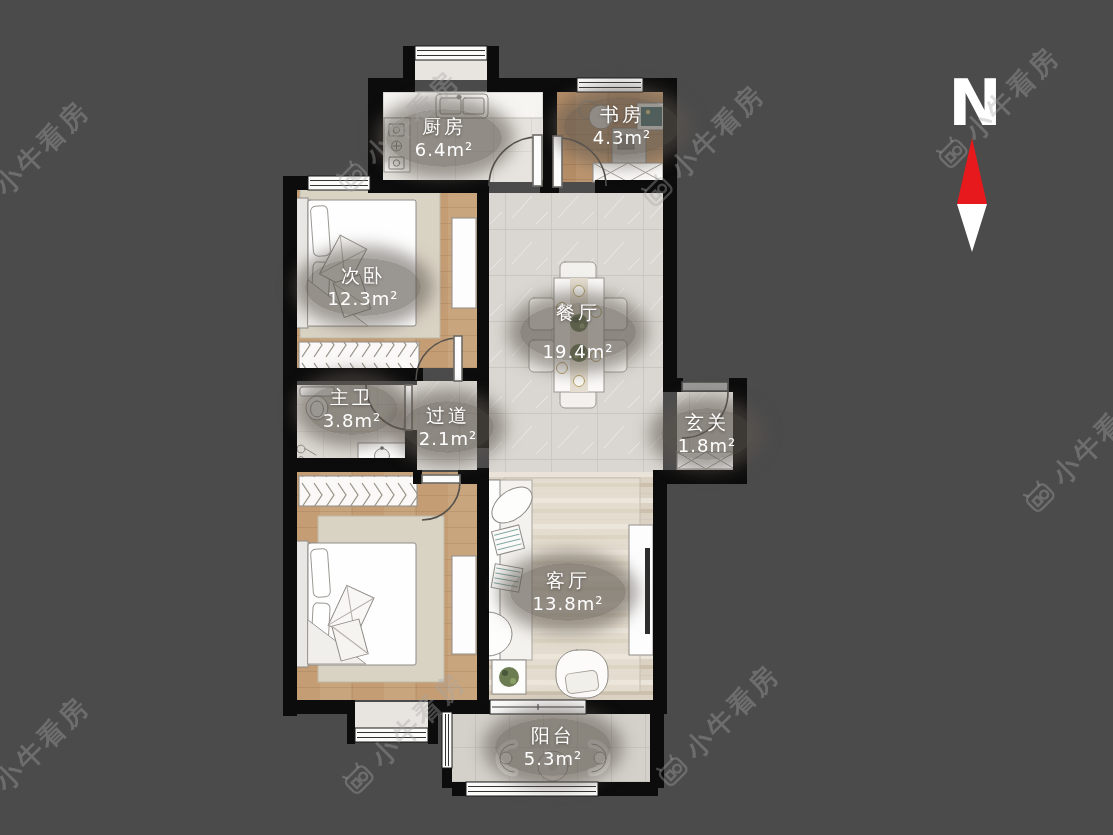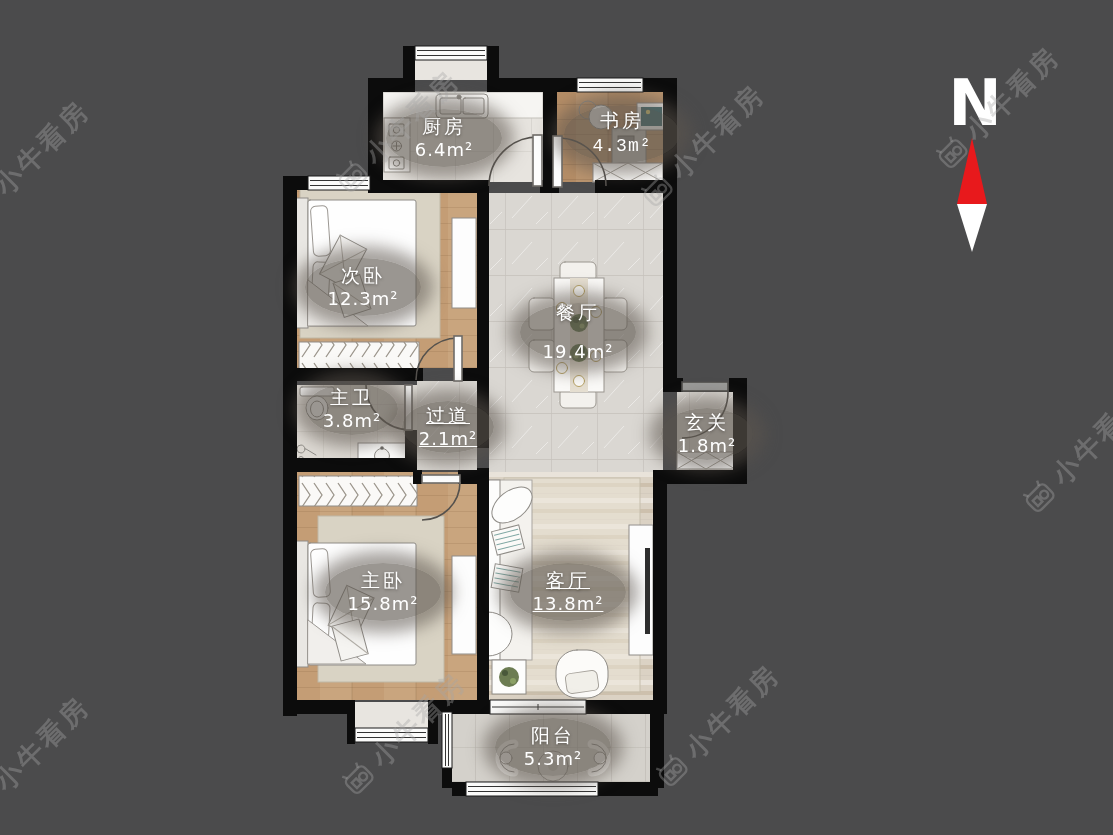--- a/index.html
+++ b/index.html
@@ -360,49 +360,45 @@
   <g>
     <polygon points="972,138 957,204 987,204" fill="#e8191c"></polygon>
     <polygon points="957,204 987,204 972,252" fill="#ffffff"></polygon>
   </g>
 </svg>
 
 <div class="room-label lg" style="left:444px;top:138px;">
   <span class="name">厨房</span>
   <span class="area">6.4m²</span>
 </div>
-<div class="room-label lg" style="left:622px;top:134px;font-family:Liberation Mono, monospace;">
+<div class="room-label lg" style="left:622px;top:126px;">
   <span class="name">书房</span>
   <span class="area">4.3m²</span>
 </div>
 <div class="room-label lg" style="left:363px;top:287px;">
   <span class="name">次卧</span>
   <span class="area">12.3m²</span>
 </div>
 <div class="room-label lg" style="left:578px;top:332px;gap:16px;">
   <span class="name">餐厅</span>
   <span class="area">19.4m²</span>
 </div>
 <div class="room-label sm" style="left:352px;top:409px;">
   <span class="name">主卫</span>
   <span class="area">3.8m²</span>
 </div>
-<div class="room-label sm" style="left:448px;top:427px;text-decoration:underline;">
+<div class="room-label sm" style="left:448px;top:427px;">
   <span class="name">过道</span>
   <span class="area">2.1m²</span>
 </div>
 <div class="room-label sm" style="left:707px;top:434px;">
   <span class="name">玄关</span>
   <span class="area">1.8m²</span>
 </div>
-<div class="room-label lg" style="left:383px;top:592px;">
-  <span class="name">主卧</span>
-  <span class="area">15.8m²</span>
-</div>
-<div class="room-label lg" style="left:568px;top:592px;text-decoration:underline;">
+<div class="room-label lg" style="left:568px;top:592px;">
   <span class="name">客厅</span>
   <span class="area">13.8m²</span>
 </div>
 <div class="room-label lg" style="left:553px;top:747px;">
   <span class="name">阳台</span>
   <span class="area">5.3m²</span>
 </div>
 
 <div class="compass-n" style="left:975px;top:103px;">N</div>
 

